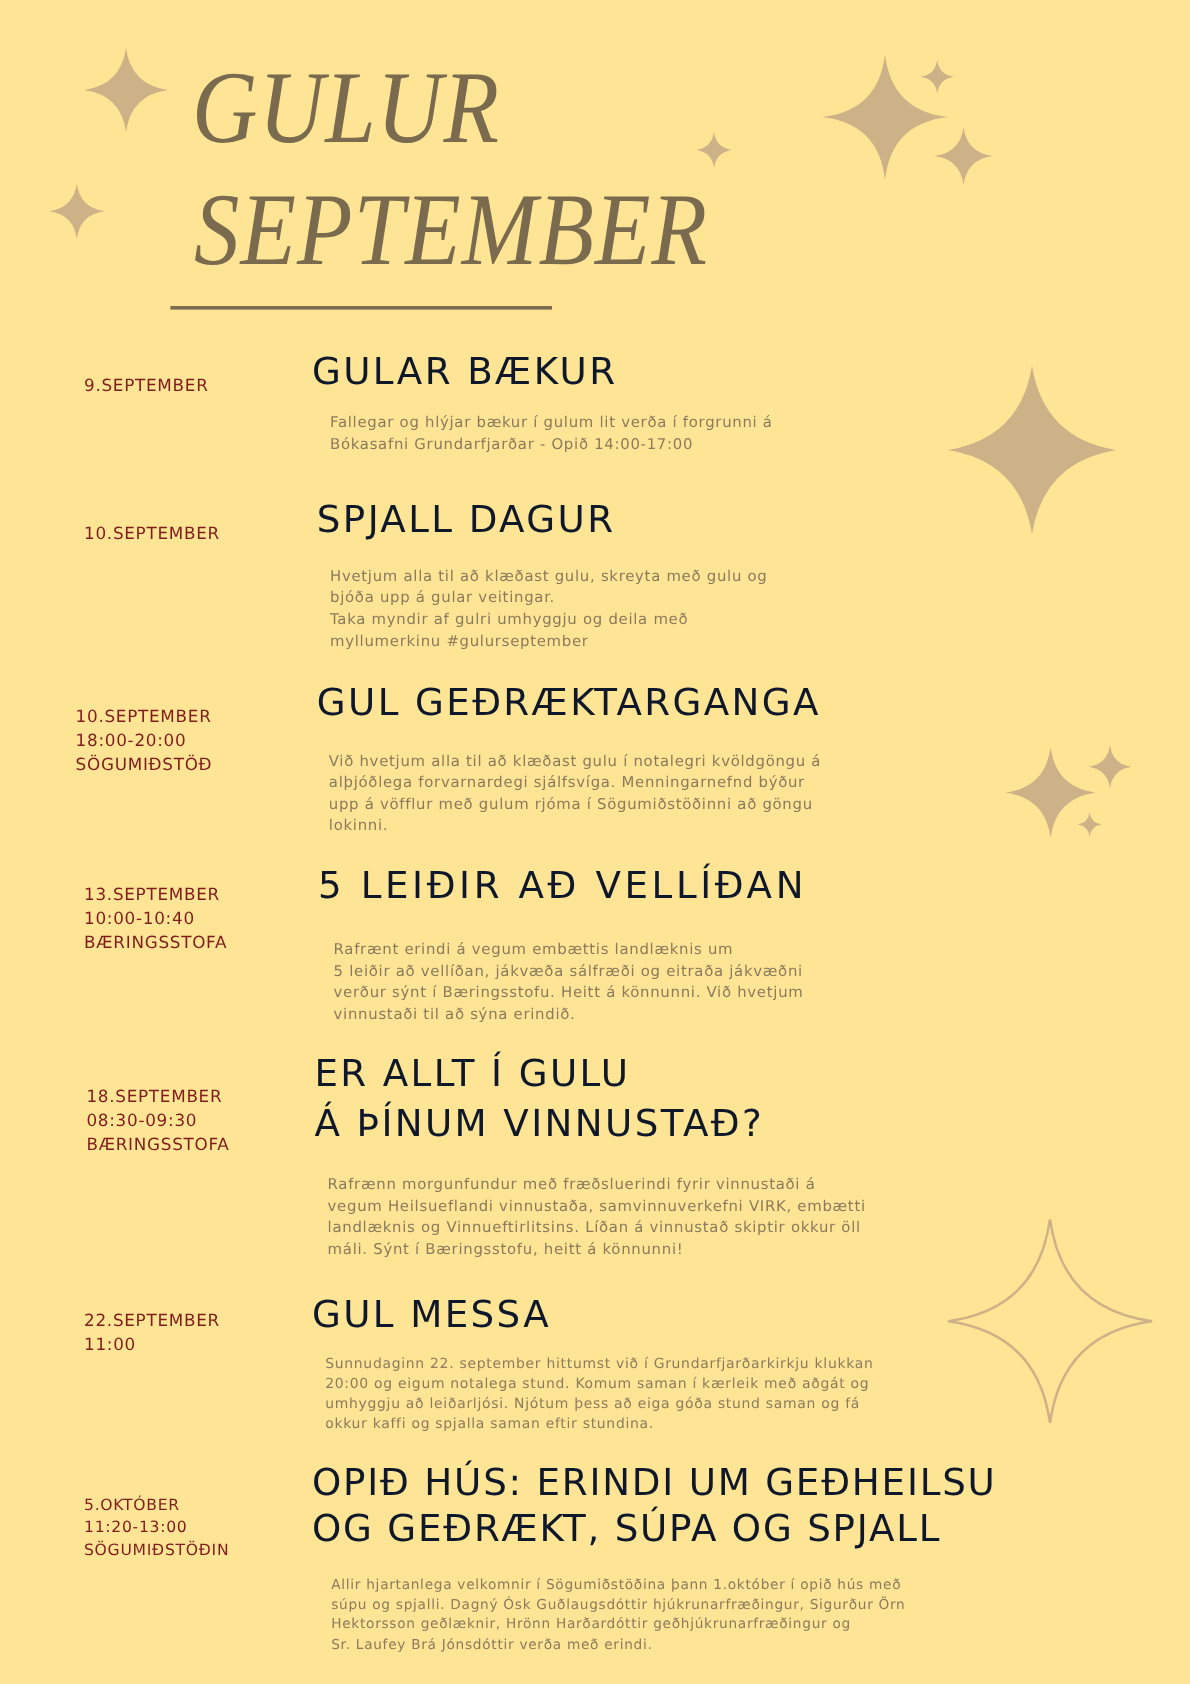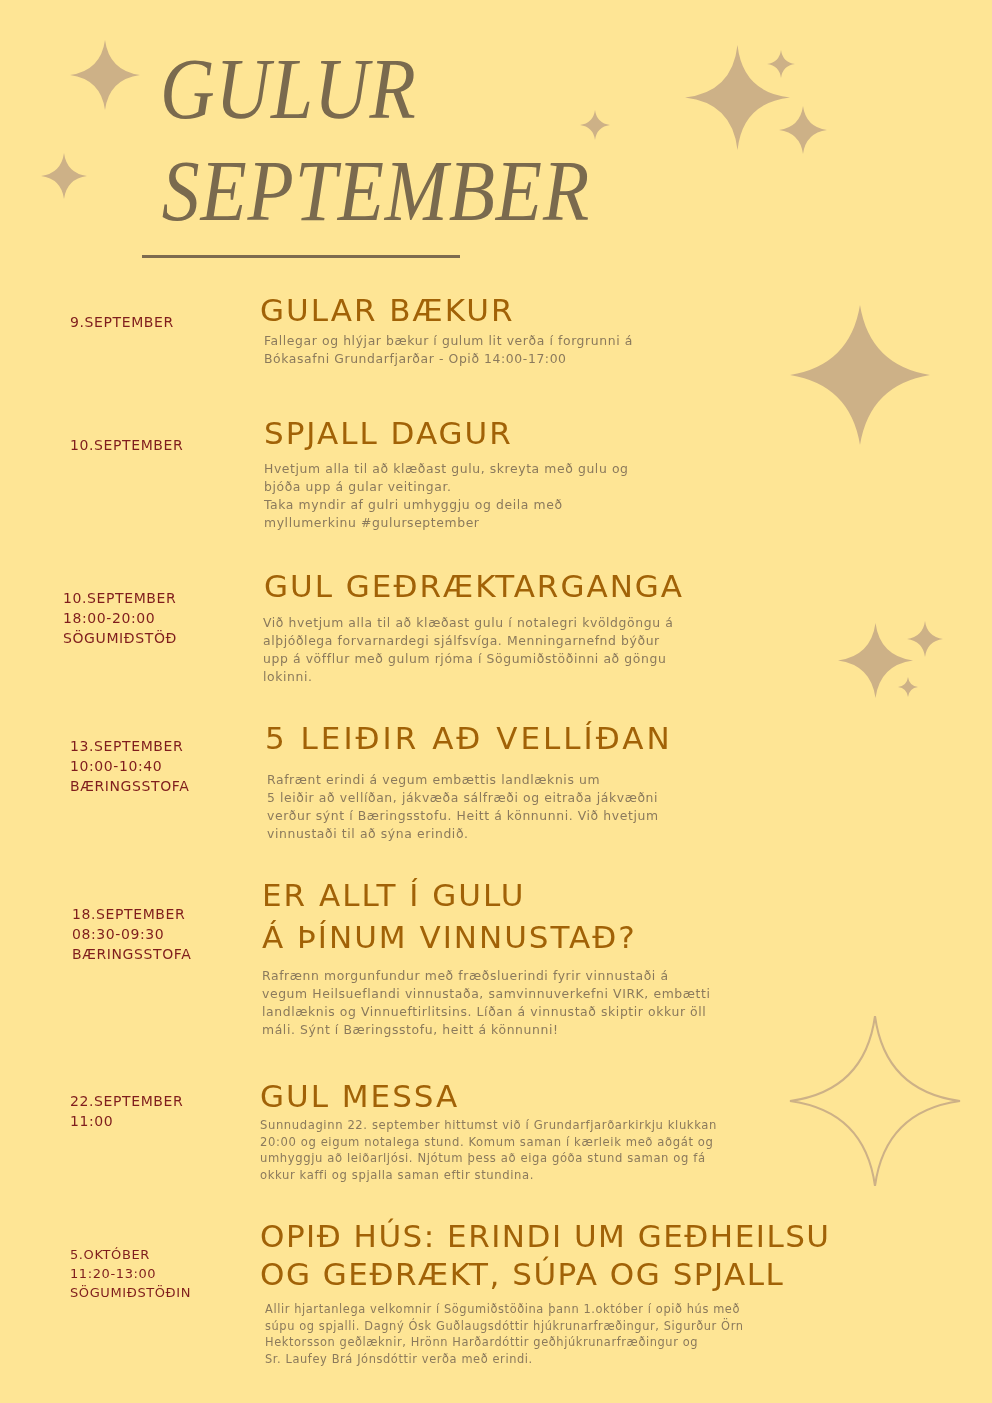--- a/index.html
+++ b/index.html
@@ -33,27 +33,27 @@
     .date {
       position: absolute; left: 70px;
       font-family: "DejaVu Sans", sans-serif;
       font-size: 14px; line-height: 20px; letter-spacing: 0.6px;
       color: #7f1d1d; white-space: pre-line;
     }
     .ev-title {
       position: absolute; left: 260px;
       font-family: "DejaVu Sans", sans-serif;
       font-size: 31px; line-height: 38px; letter-spacing: 2px;
-      color: #a16207; white-space: pre-line; margin: 0; font-weight: normal;
+      color: #0f172a; white-space: pre-line; margin: 0; font-weight: normal;
     }
     .ev-body {
       position: absolute; left: 263px;
       font-family: "DejaVu Sans", sans-serif;
       font-size: 12.4px; line-height: 18px; letter-spacing: 0.6px;
-      color: #8b7a5c; white-space: pre-line; margin: 1px;
+      color: #8b7a5c; white-space: pre-line; margin: 12px;
     }
   </style>
 </head>
 <body>
 
 <svg class="sparkle" style="left:70px;top:40px" width="70" height="70" viewBox="-50 -50 100 100">
     <path d="M0,-50 Q6,-6 50,0 Q6,6 0,50 Q-6,6 -50,0 Q-6,-6 0,-50Z"></path>
   </svg>
 <svg class="sparkle" style="left:41px;top:153px" width="46" height="46" viewBox="-50 -50 100 100">
     <path d="M0,-50 Q6,-6 50,0 Q6,6 0,50 Q-6,6 -50,0 Q-6,-6 0,-50Z"></path>

